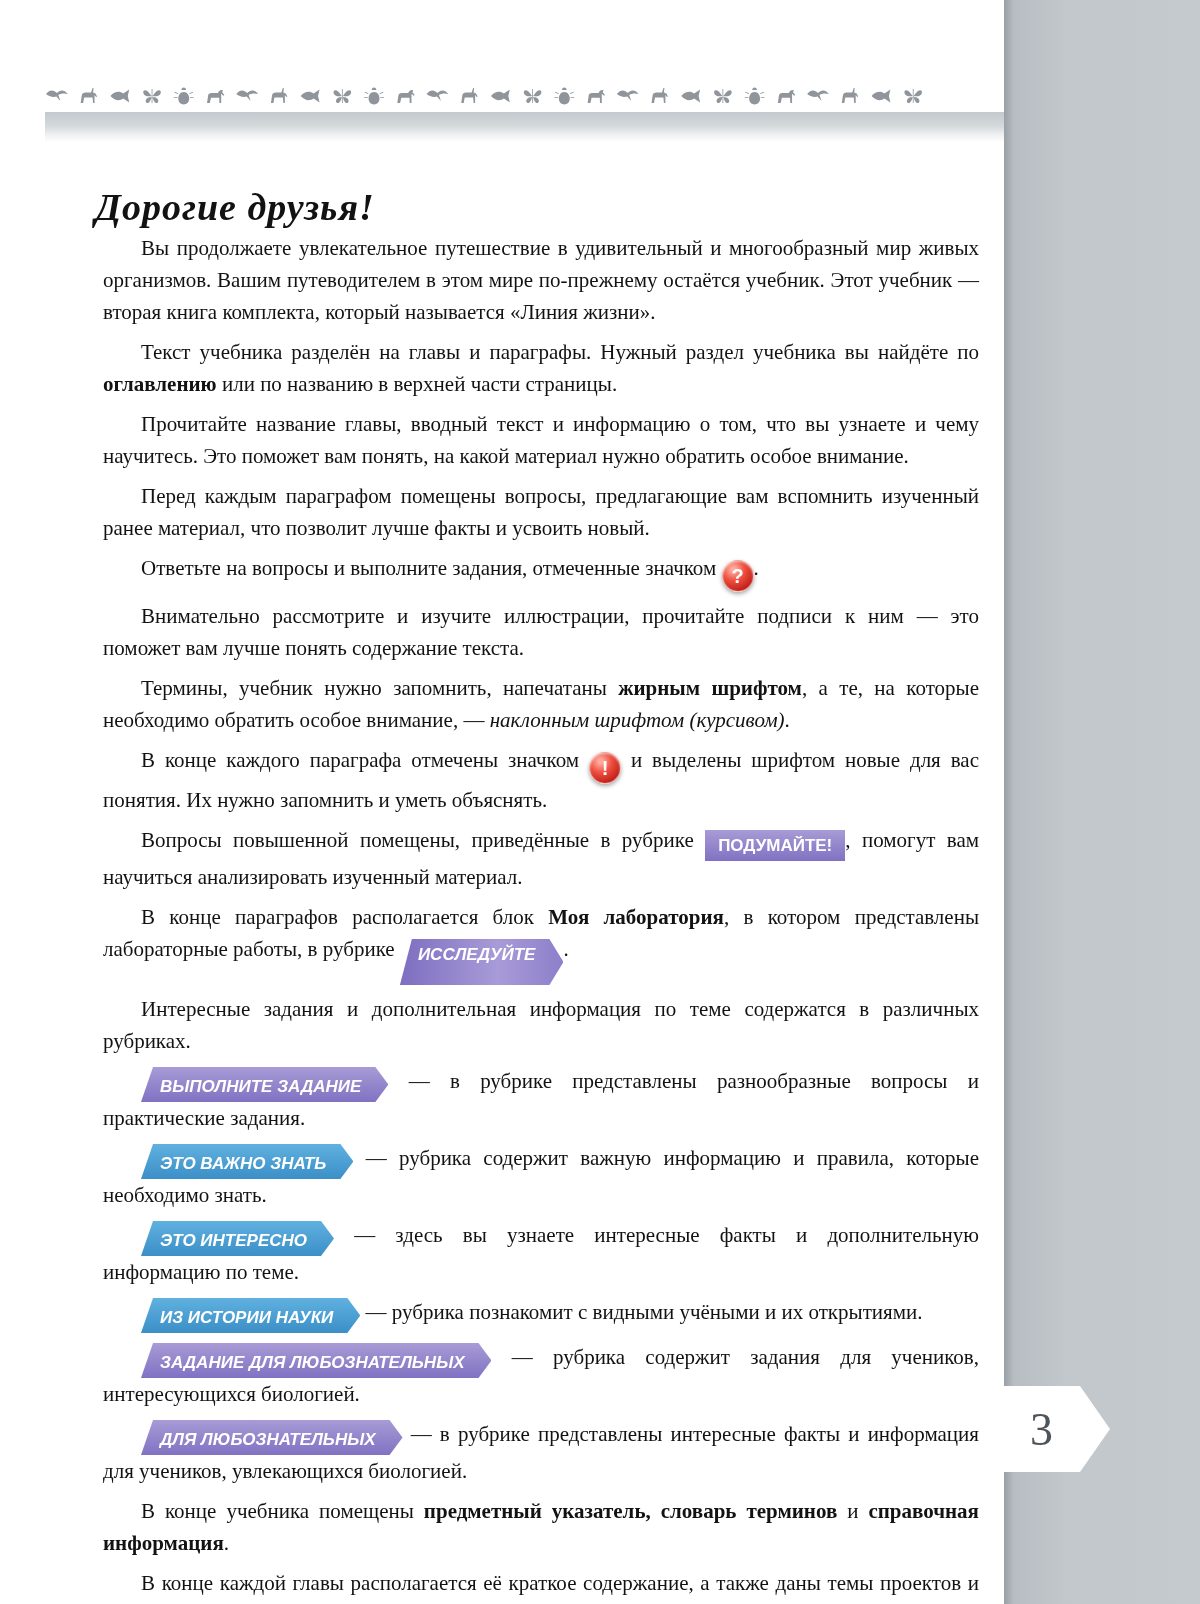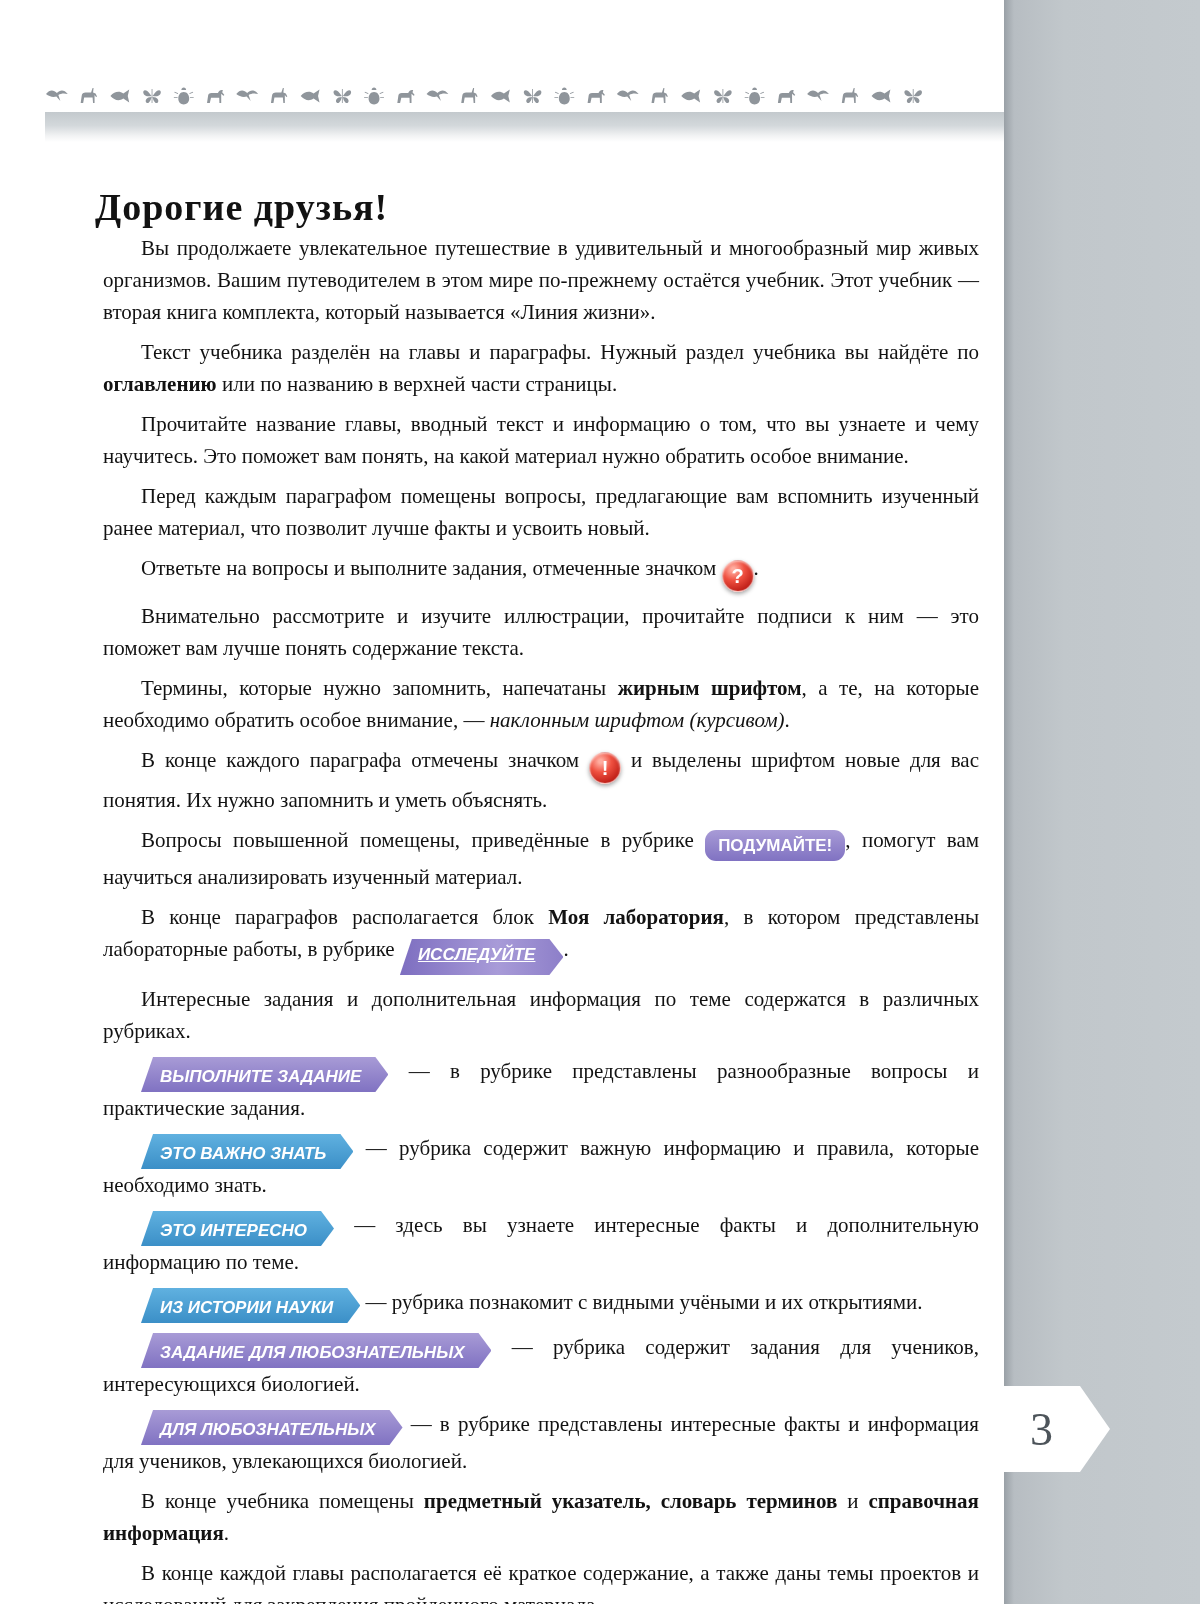--- a/index.html
+++ b/index.html
@@ -13,48 +13,46 @@
   }
   .frieze{
     position:absolute;top:84px;left:45px;width:888px;height:24px;
   }
   .header-rule{
     position:absolute;top:112px;left:45px;width:959px;height:30px;
     background:linear-gradient(to bottom,#c3c9cd 0%,#d3d8db 45%,#f2f3f4 80%,#ffffff 100%);
   }
   .page-title{
     position:absolute;top:160px;left:95px;
-    font-size:38px;font-weight:bold;letter-spacing:1px;color:#121212;
+    font-size:38px;font-weight:bold;letter-spacing:1px;color:#121212;font-style:italic;
   }
   .body-text{
     position:absolute;top:224px;left:95px;width:892px;
     font-size:21px;line-height:32px;color:#121212;
   }
   .para{margin:8px;text-indent:38px;text-align:justify;}
   .bold{font-weight:bold;}
   .italic{font-style:italic;}
   .badge{
     display:inline-block;font-family:"Liberation Sans",sans-serif;font-weight:bold;
     color:#fff;font-size:17px;line-height:1;vertical-align:-4px;white-space:nowrap;
     text-indent:0;
   }
   .badge.slant{
     font-style:italic;padding:11px 27px 7px 19px;
     clip-path:polygon(12px 0,calc(100% - 13px) 0,100% 50%,calc(100% - 13px) 100%,0 100%);
   }
   .badge.arrow{
-    font-style:italic;padding:7px 28px 12px 18px;
+    font-style:italic;padding:7px 28px 22px 18px;
     clip-path:polygon(12px 0,calc(100% - 14px) 0,100% 50%,calc(100% - 14px) 100%,0 100%);
     background:linear-gradient(to right,#7d6ec0,#a89bd8 60%,#8d7fc9);
-    text-decoration:underline;
   }
   .badge.rect{
     font-style:normal;padding:7px 13px;
     background:linear-gradient(to bottom,#aa9ed8,#7e70c0);
-    border-radius:11px;
   }
   .badge.purple{background:linear-gradient(to bottom,#a89bd6,#8072c2);}
   .badge.blue{background:linear-gradient(to bottom,#60b1e0,#3b8fc7);}
   .circle-icon{
     display:inline-block;width:30px;height:30px;border-radius:50%;
     background:radial-gradient(circle at 35% 28%,#ffada0 6%,#ef5040 38%,#b1100b 88%);
     color:#fff;font-family:"Liberation Sans",sans-serif;font-weight:bold;font-size:20px;
     text-align:center;line-height:30px;vertical-align:-8px;text-indent:0;
     box-shadow:0 2px 4px rgba(0,0,0,.35),inset 0 1px 2px rgba(255,255,255,.55);
     border:1px solid rgba(255,255,255,.6);
@@ -118,21 +116,21 @@
 
 <h1 class="page-title">Дорогие друзья!</h1>
 
 <div class="body-text">
     <p class="para"><span class="text">Вы продолжаете увлекательное путешествие в удивительный и многообразный мир живых организмов. Вашим путеводителем в этом мире по-прежнему остаётся учебник. Этот учебник — вторая книга комплекта, который называется «Линия жизни».</span></p>
     <p class="para"><span class="text">Текст учебника разделён на главы и параграфы. Нужный раздел учебника вы найдёте по </span><span class="bold">оглавлению</span><span class="text"> или по названию в верхней части страницы.</span></p>
     <p class="para"><span class="text">Прочитайте название главы, вводный текст и информацию о том, что вы узнаете и чему научитесь. Это поможет вам понять, на какой материал нужно обратить особое внимание.</span></p>
     <p class="para"><span class="text">Перед каждым параграфом помещены вопросы, предлагающие вам вспомнить изученный ранее материал, что позволит лучше факты и усвоить новый.</span></p>
     <p class="para"><span class="text">Ответьте на вопросы и выполните задания, отмеченные значком </span><span class="circle-icon">?</span><span class="text">.</span></p>
     <p class="para"><span class="text">Внимательно рассмотрите и изучите иллюстрации, прочитайте подписи к ним — это поможет вам лучше понять содержание текста.</span></p>
-    <p class="para"><span class="text">Термины, которые нужно запомнить, напечатаны </span><span class="bold">жирным шрифтом</span><span class="text">, а те, на которые необходимо обратить особое внимание, — </span><span class="italic">наклонным шрифтом (курсивом)</span><span class="text">.</span></p>
+    <p class="para"><span class="text">Термины, учебник нужно запомнить, напечатаны </span><span class="bold">жирным шрифтом</span><span class="text">, а те, на которые необходимо обратить особое внимание, — </span><span class="italic">наклонным шрифтом (курсивом)</span><span class="text">.</span></p>
     <p class="para"><span class="text">В конце каждого параграфа отмечены значком </span><span class="circle-icon">!</span><span class="text"> и выделены шрифтом новые для вас понятия. Их нужно запомнить и уметь объяснять.</span></p>
     <p class="para"><span class="text">Вопросы повышенной помещены, приведённые в рубрике </span><span class="badge rect purple">ПОДУМАЙТЕ!</span><span class="text">, помогут вам научиться анализировать изученный материал.</span></p>
     <p class="para"><span class="text">В конце параграфов располагается блок </span><span class="bold">Моя лаборатория</span><span class="text">, в котором представлены лабораторные работы, в рубрике </span><span class="badge arrow">ИССЛЕДУЙТЕ</span><span class="text">.</span></p>
     <p class="para"><span class="text">Интересные задания и дополнительная информация по теме содержатся в различных рубриках.</span></p>
     <p class="para"><span class="badge slant purple">ВЫПОЛНИТЕ ЗАДАНИЕ</span><span class="text"> — в рубрике представлены разнообразные вопросы и практические задания.</span></p>
     <p class="para"><span class="badge slant blue">ЭТО ВАЖНО ЗНАТЬ</span><span class="text"> — рубрика содержит важную информацию и правила, которые необходимо знать.</span></p>
     <p class="para"><span class="badge slant blue">ЭТО ИНТЕРЕСНО</span><span class="text"> — здесь вы узнаете интересные факты и дополнительную информацию по теме.</span></p>
     <p class="para"><span class="badge slant blue">ИЗ ИСТОРИИ НАУКИ</span><span class="text"> — рубрика познакомит с видными учёными и их открытиями.</span></p>
     <p class="para"><span class="badge slant purple">ЗАДАНИЕ ДЛЯ ЛЮБОЗНАТЕЛЬНЫХ</span><span class="text"> — рубрика содержит задания для учеников, интересующихся биологией.</span></p>
     <p class="para"><span class="badge slant purple">ДЛЯ ЛЮБОЗНАТЕЛЬНЫХ</span><span class="text"> — в рубрике представлены интересные факты и информация для учеников, увлекающихся биологией.</span></p>

